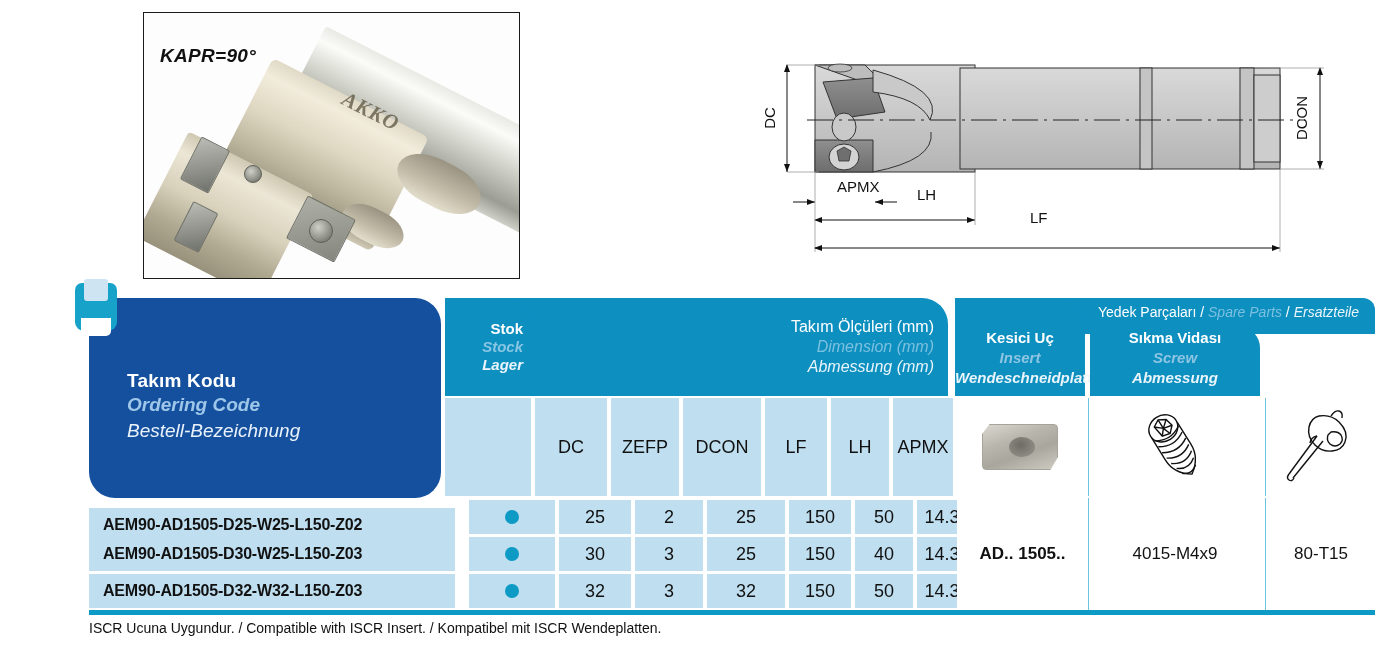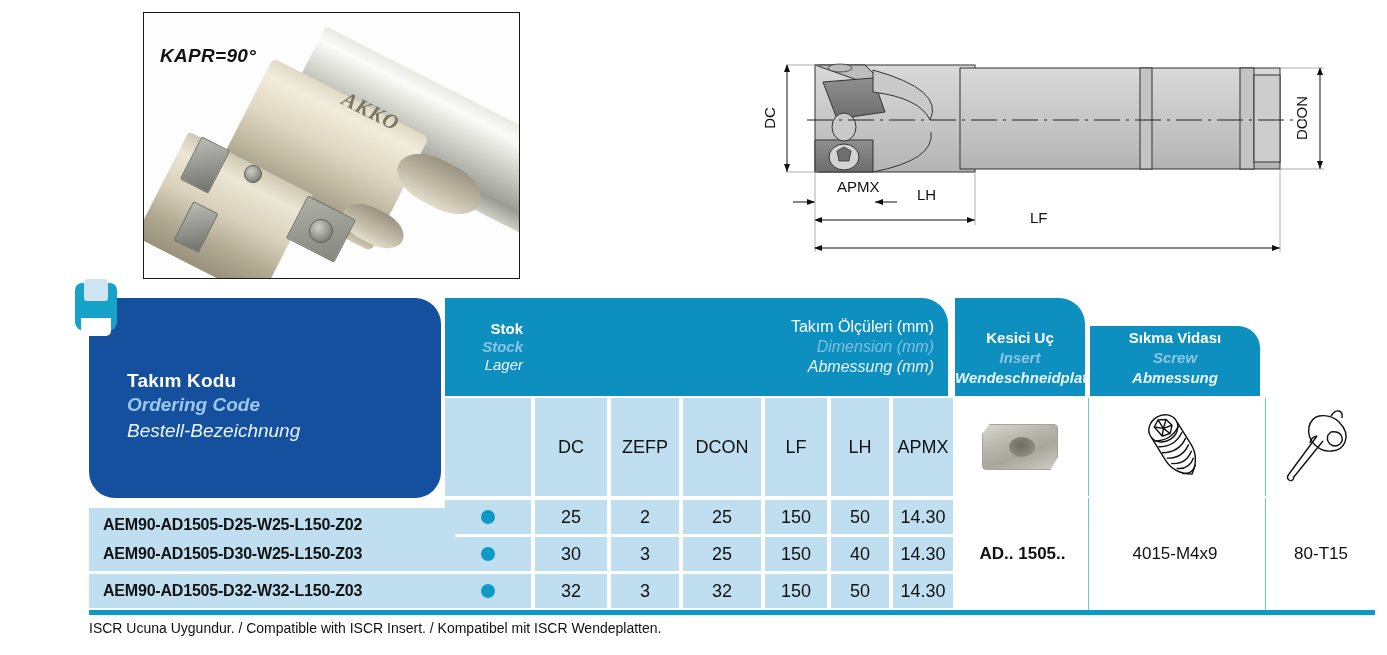--- a/index.html
+++ b/index.html
@@ -60,21 +60,21 @@
   .hdr-code{position:absolute;left:14px;top:10px;width:352px;height:200px;
     background:#14509e;border-radius:26px 26px 26px 26px;z-index:3;}
   .hdr-code .t1{position:absolute;left:38px;top:72px;color:#fff;font-size:19px;font-weight:bold;letter-spacing:.2px;}
   .hdr-code .t2{position:absolute;left:38px;top:96px;color:#9dc6e8;font-size:19px;font-weight:bold;font-style:italic;}
   .hdr-code .t3{position:absolute;left:38px;top:122px;color:#eaf2fb;font-size:19px;font-style:italic;}
 
   .hdr-stock{position:absolute;left:370px;top:10px;width:86px;height:98px;
     background:#0d8fc0;border-radius:0 22px 0 0;z-index:2;}
   .hdr-stock .l1{position:absolute;left:0;right:8px;top:22px;text-align:right;color:#fff;font-size:15px;font-weight:bold;margin-left:31px;}
   .hdr-stock .l2{position:absolute;left:0;right:8px;top:40px;text-align:right;color:#89c6e3;font-size:15px;font-style:italic;font-weight:bold;margin-left:6px;}
-  .hdr-stock .l3{position:absolute;left:0;right:8px;top:58px;text-align:right;color:#eaf5fb;font-size:15px;font-style:italic;font-weight:normal;}
+  .hdr-stock .l3{position:absolute;left:0;right:8px;top:58px;text-align:right;color:#eaf5fb;font-size:15px;font-style:italic;font-weight:bold;}
 
   .hdr-dim{position:absolute;left:398px;top:10px;width:475px;height:98px;
     background:#0d8fc0;border-radius:0 26px 0 0;z-index:1;}
   .hdr-dim .l1{position:absolute;right:14px;top:20px;color:#ffffff;font-size:16px;}
   .hdr-dim .l2{position:absolute;right:14px;top:40px;color:#7cc0e0;font-size:16px;font-style:italic;}
   .hdr-dim .l3{position:absolute;right:14px;top:60px;color:#eaf5fb;font-size:16px;font-style:italic;}
 
   .hdr-spare{position:absolute;left:935px;top:10px;width:365px;height:36px;
     background:#0d8fc0;border-radius:0 12px 0 0;z-index:1;}
   .hdr-spare .line{position:absolute;right:16px;top:6px;white-space:nowrap;font-size:14px;}
@@ -101,21 +101,21 @@
   .spare-body{position:absolute;left:880px;top:110px;width:420px;height:220px;background:#fff;z-index:1;}
 
   
   .subcell{position:absolute;top:110px;height:98px;background:#bfdff0;
     display:flex;align-items:center;justify-content:center;
     font-size:18px;color:#111;z-index:2;}
   
   .stockcol{position:absolute;left:370px;top:110px;width:86px;height:98px;background:#bfdff0;z-index:2;}
 
   .row-cell{position:absolute;height:34px;background:#bfdff0;display:flex;align-items:center;
-    justify-content:center;font-size:18px;color:#111;z-index:2;}
+    justify-content:center;font-size:18px;color:#111;z-index:2;margin-left:24px;}
   .code-cell{position:absolute;height:34px;background:#bfdff0;display:flex;align-items:center;
     padding-left:14px;font-size:16px;font-weight:bold;color:#111;z-index:2;letter-spacing:-.2px;}
   .dot{width:14px;height:14px;border-radius:50%;background:#0d9ac4;}
 
   .merge-cell{position:absolute;background:#fff;display:flex;align-items:center;justify-content:center;
     font-size:17px;color:#111;z-index:2;border-left:1px solid #6cc3e0;}
   .merge-cell.bold{font-weight:bold;}
   .thumb-cell{position:absolute;background:#fff;display:flex;align-items:center;justify-content:center;z-index:2;}
 
   .botline{position:absolute;left:14px;top:322px;width:1286px;height:5px;background:#0d9ac4;z-index:5;}
@@ -230,20 +230,25 @@
       <div class="l2">Stock</div>
       <div class="l3">Lager</div>
     </div>
 
     <div class="hdr-dim">
       <div class="l1">Takım Ölçüleri (mm)</div>
       <div class="l2">Dimension (mm)</div>
       <div class="l3">Abmessung (mm)</div>
     </div>
 
+    <div class="hdr-spare">
+      <div class="line">
+        <span class="a">Yedek Parçaları</span><span class="a"> / </span><span class="b">Spare Parts</span><span class="a"> / </span><span class="c">Ersatzteile</span>
+      </div>
+    </div>
 
     <div class="hdr-ins">
       <div class="sp-head">
         <div class="n1">Kesici Uç</div>
         <div class="n2">Insert</div>
         <div class="n3">Wendeschneidplatte</div>
       </div>
     </div>
 
     <div class="hdr-scr">

